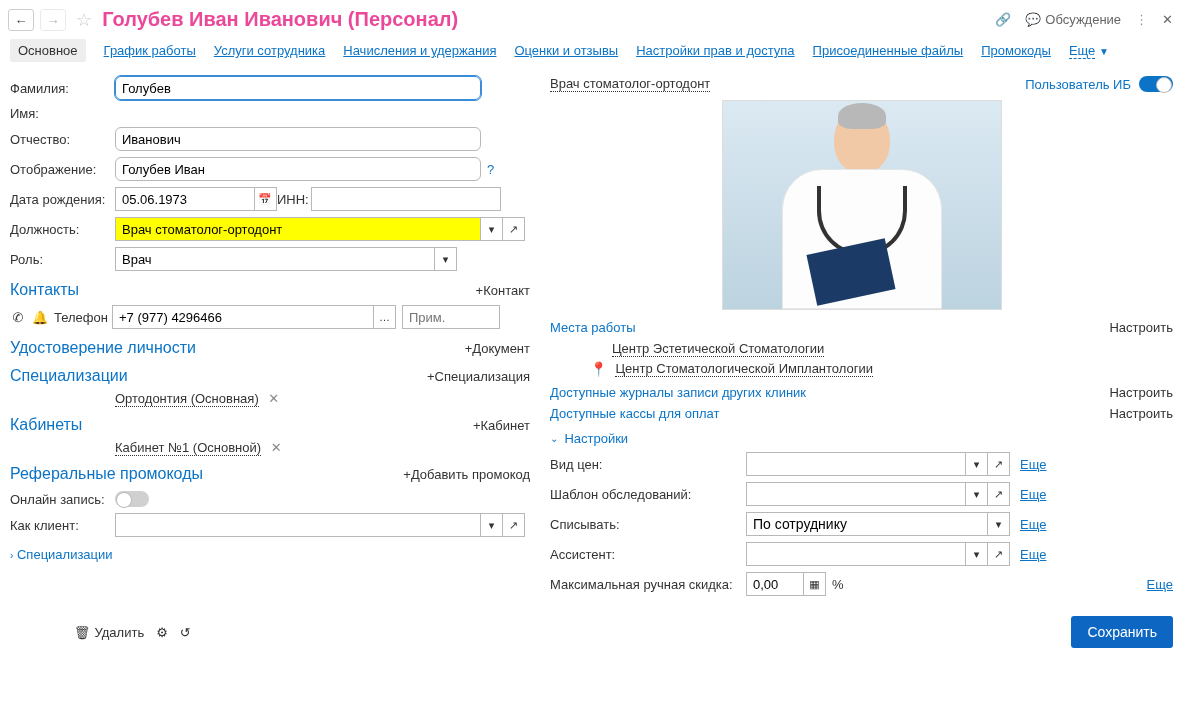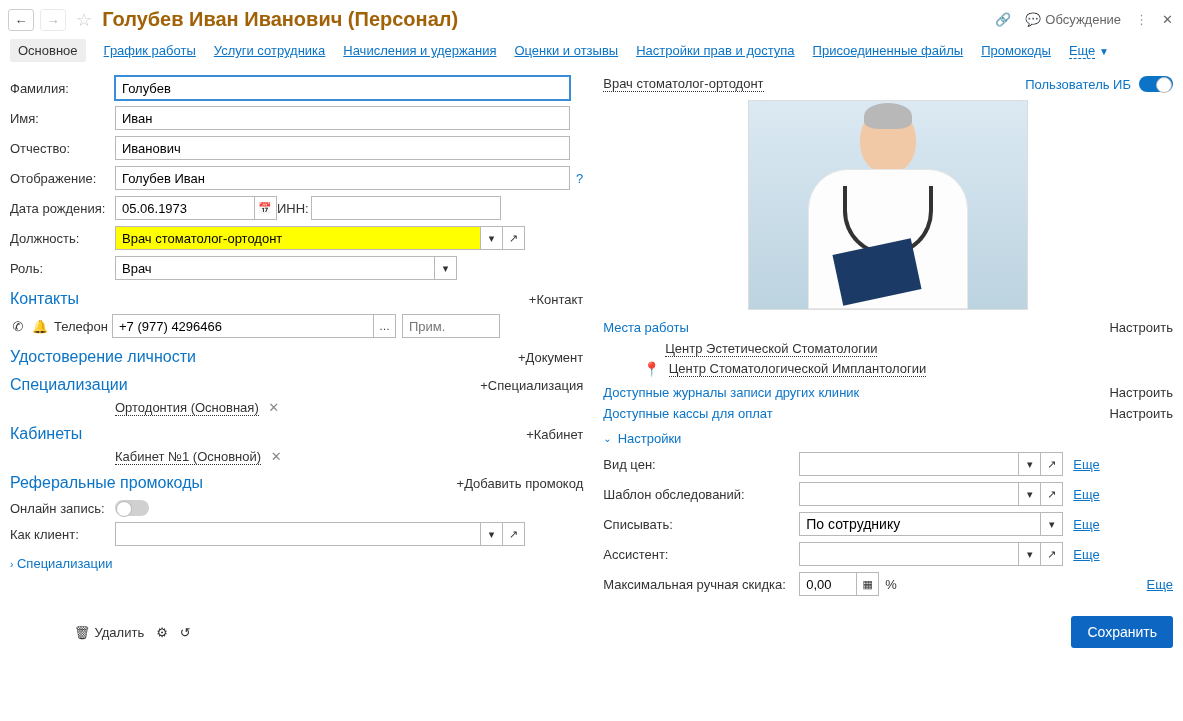--- a/index.html
+++ b/index.html
@@ -4,34 +4,34 @@
 <style>
   * { box-sizing: border-box; }
   html, body { margin:0; padding:0; font-family: Arial, sans-serif; font-size:13px; color:#333; background:#fff; }
   body { width:1183px; }
   a.link { color:#0b74c7; text-decoration:none; cursor:pointer; }
   a.dashed { border-bottom:1px dashed #0b74c7; }
   a.dotted { border-bottom:1px dotted #333; color:#333; }
   .header { display:flex; align-items:center; padding:8px 10px 4px 8px; gap:6px; }
   .nav-btn { width:26px; height:22px; border:1px solid #ccc; border-radius:3px; background:#fff; display:flex; align-items:center; justify-content:center; cursor:pointer; }
   .star { color:#ccc; font-size:18px; cursor:pointer; padding:0 4px;}
-  .title { font-size:20px; font-weight:bold; color:#a16207; flex:0 0 auto;}
+  .title { font-size:20px; font-weight:bold; color:#ec4899; flex:0 0 auto;}
   .header-right { margin-left:auto; display:flex; align-items:center; gap:14px; color:#666; }
   .header-icon { cursor:pointer; display:flex; align-items:center; gap:4px; font-size:13px; }
   .tabs { display:flex; align-items:center; gap:18px; padding:4px 10px 8px 10px; border-bottom:0; font-size:13px;}
   .tab { color:#0b74c7; cursor:pointer; text-decoration:underline; }
   .tab.active { background:#eee; padding:4px 8px; border-radius:2px; text-decoration:none; color:#333;}
   .tab.more { text-decoration:none; }
   .content { display:flex; padding:6px 10px 10px 10px; gap:20px;}
   .col-left { flex:0 0 520px; }
   .col-right { flex:1; position:relative;}
   .frow { display:flex; align-items:center; margin-bottom:6px; }
   .flabel { width:105px; color:#333; }
   .finput { height:24px; border:1px solid #b8b8b8; padding:2px 6px; font-size:13px; background:#fff; }
-  .fw { width:455px;}
+  .fw { width:366px;border-radius:6px;}
   .focused { border:1px solid #3a8dd8; outline:1px solid #3a8dd8;}
   .yellow { background:#ffff00;}
   .sel-wrap { display:flex; }
   .sel-btn { width:22px; height:24px; border:1px solid #b8b8b8; border-left:0; display:flex; align-items:center; justify-content:center; cursor:pointer; font-size:11px; background:#fff;}
   .section-head { display:flex; align-items:center; justify-content:space-between; margin-top:10px; margin-bottom:6px;}
   .section-head .link { font-size:16px;}
   .add-lnk { color:#333; cursor:pointer;}
   .ico { display:inline-flex; width:16px; height:16px; align-items:center; justify-content:center; }
   .phone-row { display:flex; align-items:center; gap:6px;}
   .toggle { width:34px; height:16px; border-radius:8px; background:#d0d0d0; position:relative; cursor:pointer; }
@@ -101,21 +101,20 @@
 
 <div class="content">
 
   <div class="col-left">
     <div class="frow">
       <span class="flabel">Фамилия:</span>
       <input class="finput fw focused" value="Голубев" style="">
     </div>
     <div class="frow">
       <span class="flabel">Имя:</span>
-      <input class="finput fw" value="Иван" style="">
     </div>
     <div class="frow">
       <span class="flabel">Отчество:</span>
       <input class="finput fw" value="Иванович" style="">
     </div>
     <div class="frow">
       <span class="flabel">Отображение:</span>
       <input class="finput fw" value="Голубев Иван" style="">
       <span class="helpq">?</span>
     </div>

